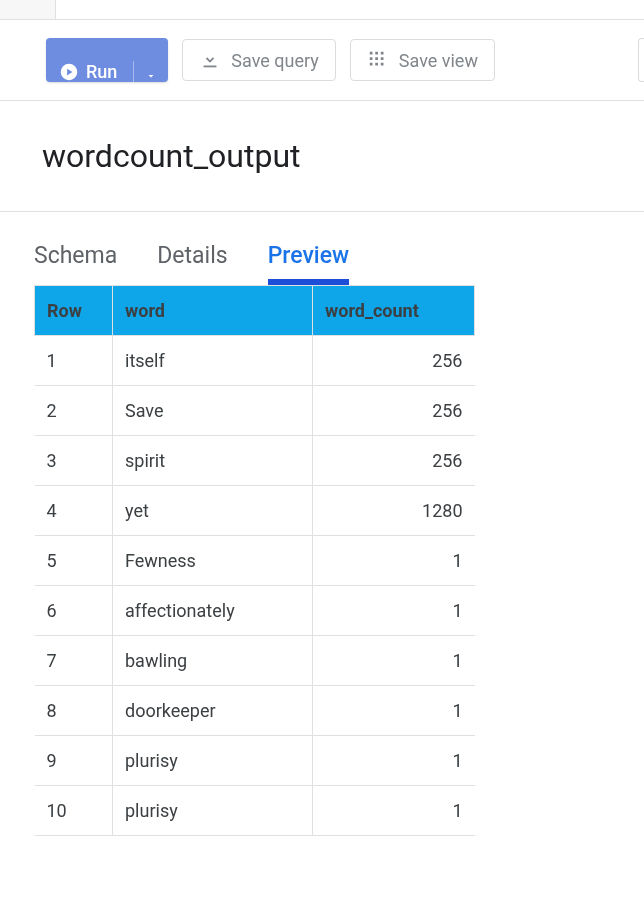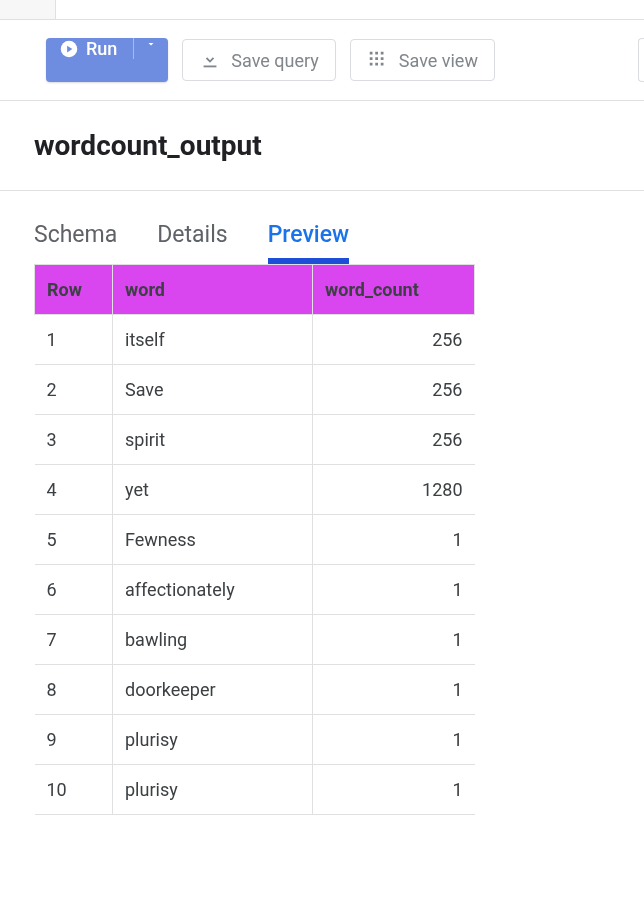--- a/index.html
+++ b/index.html
@@ -27,21 +27,21 @@
   .toolbar {
     display: flex;
     align-items: center;
     gap: 14px;
     padding: 18px 0 18px 46px;
     border-bottom: 1px solid #e0e0e0;
   }
 
   .run-group {
     display: flex;
-    align-items: flex-start;
+    align-items: flex-end;
     border-radius: 4px;
     overflow: hidden;
     background: #6f8de0;
     box-shadow: 0 1px 2px rgba(0,0,0,0.15);
     height: 44px;
   }
   .run-btn {
     display: flex;
     align-items: center;
     gap: 8px;
@@ -86,23 +86,23 @@
     background: #fff;
     margin-left: auto;
     cursor: pointer;
   }
 
   .title-block {
     padding: 28px 0 28px 34px;
     border-bottom: 1px solid #e0e0e0;
   }
   .title-block h1 {
-    margin: 0;
-    font-size: 28px;
-    font-weight: 700;
+    margin: 8px;
+    font-size: 32px;
+    font-weight: 400;
     color: #202124;
   }
 
   .tabs {
     display: flex;
     gap: 40px;
     padding: 30px 0 0 34px;
   }
   .tab {
     font-size: 23px;
@@ -120,21 +120,21 @@
     width: 440px;
     margin-left: 34px;
     border-collapse: collapse;
     font-size: 18px;
     table-layout: fixed;
   }
   .table col.c-row  { width: 78px; }
   .table col.c-word { width: 200px; }
   .table col.c-cnt  { width: 162px; }
   .table thead th {
-    background: #d946ef;
+    background: #0ea5e9;
     text-align: left;
     font-weight: 700;
     color: #3c4043;
     padding: 14px 12px;
     border: 1px solid #e0e0e0;
   }
   .table thead th.num { text-align: left; }
   .table tbody td {
     padding: 14px 12px;
     border-bottom: 1px solid #e0e0e0;

